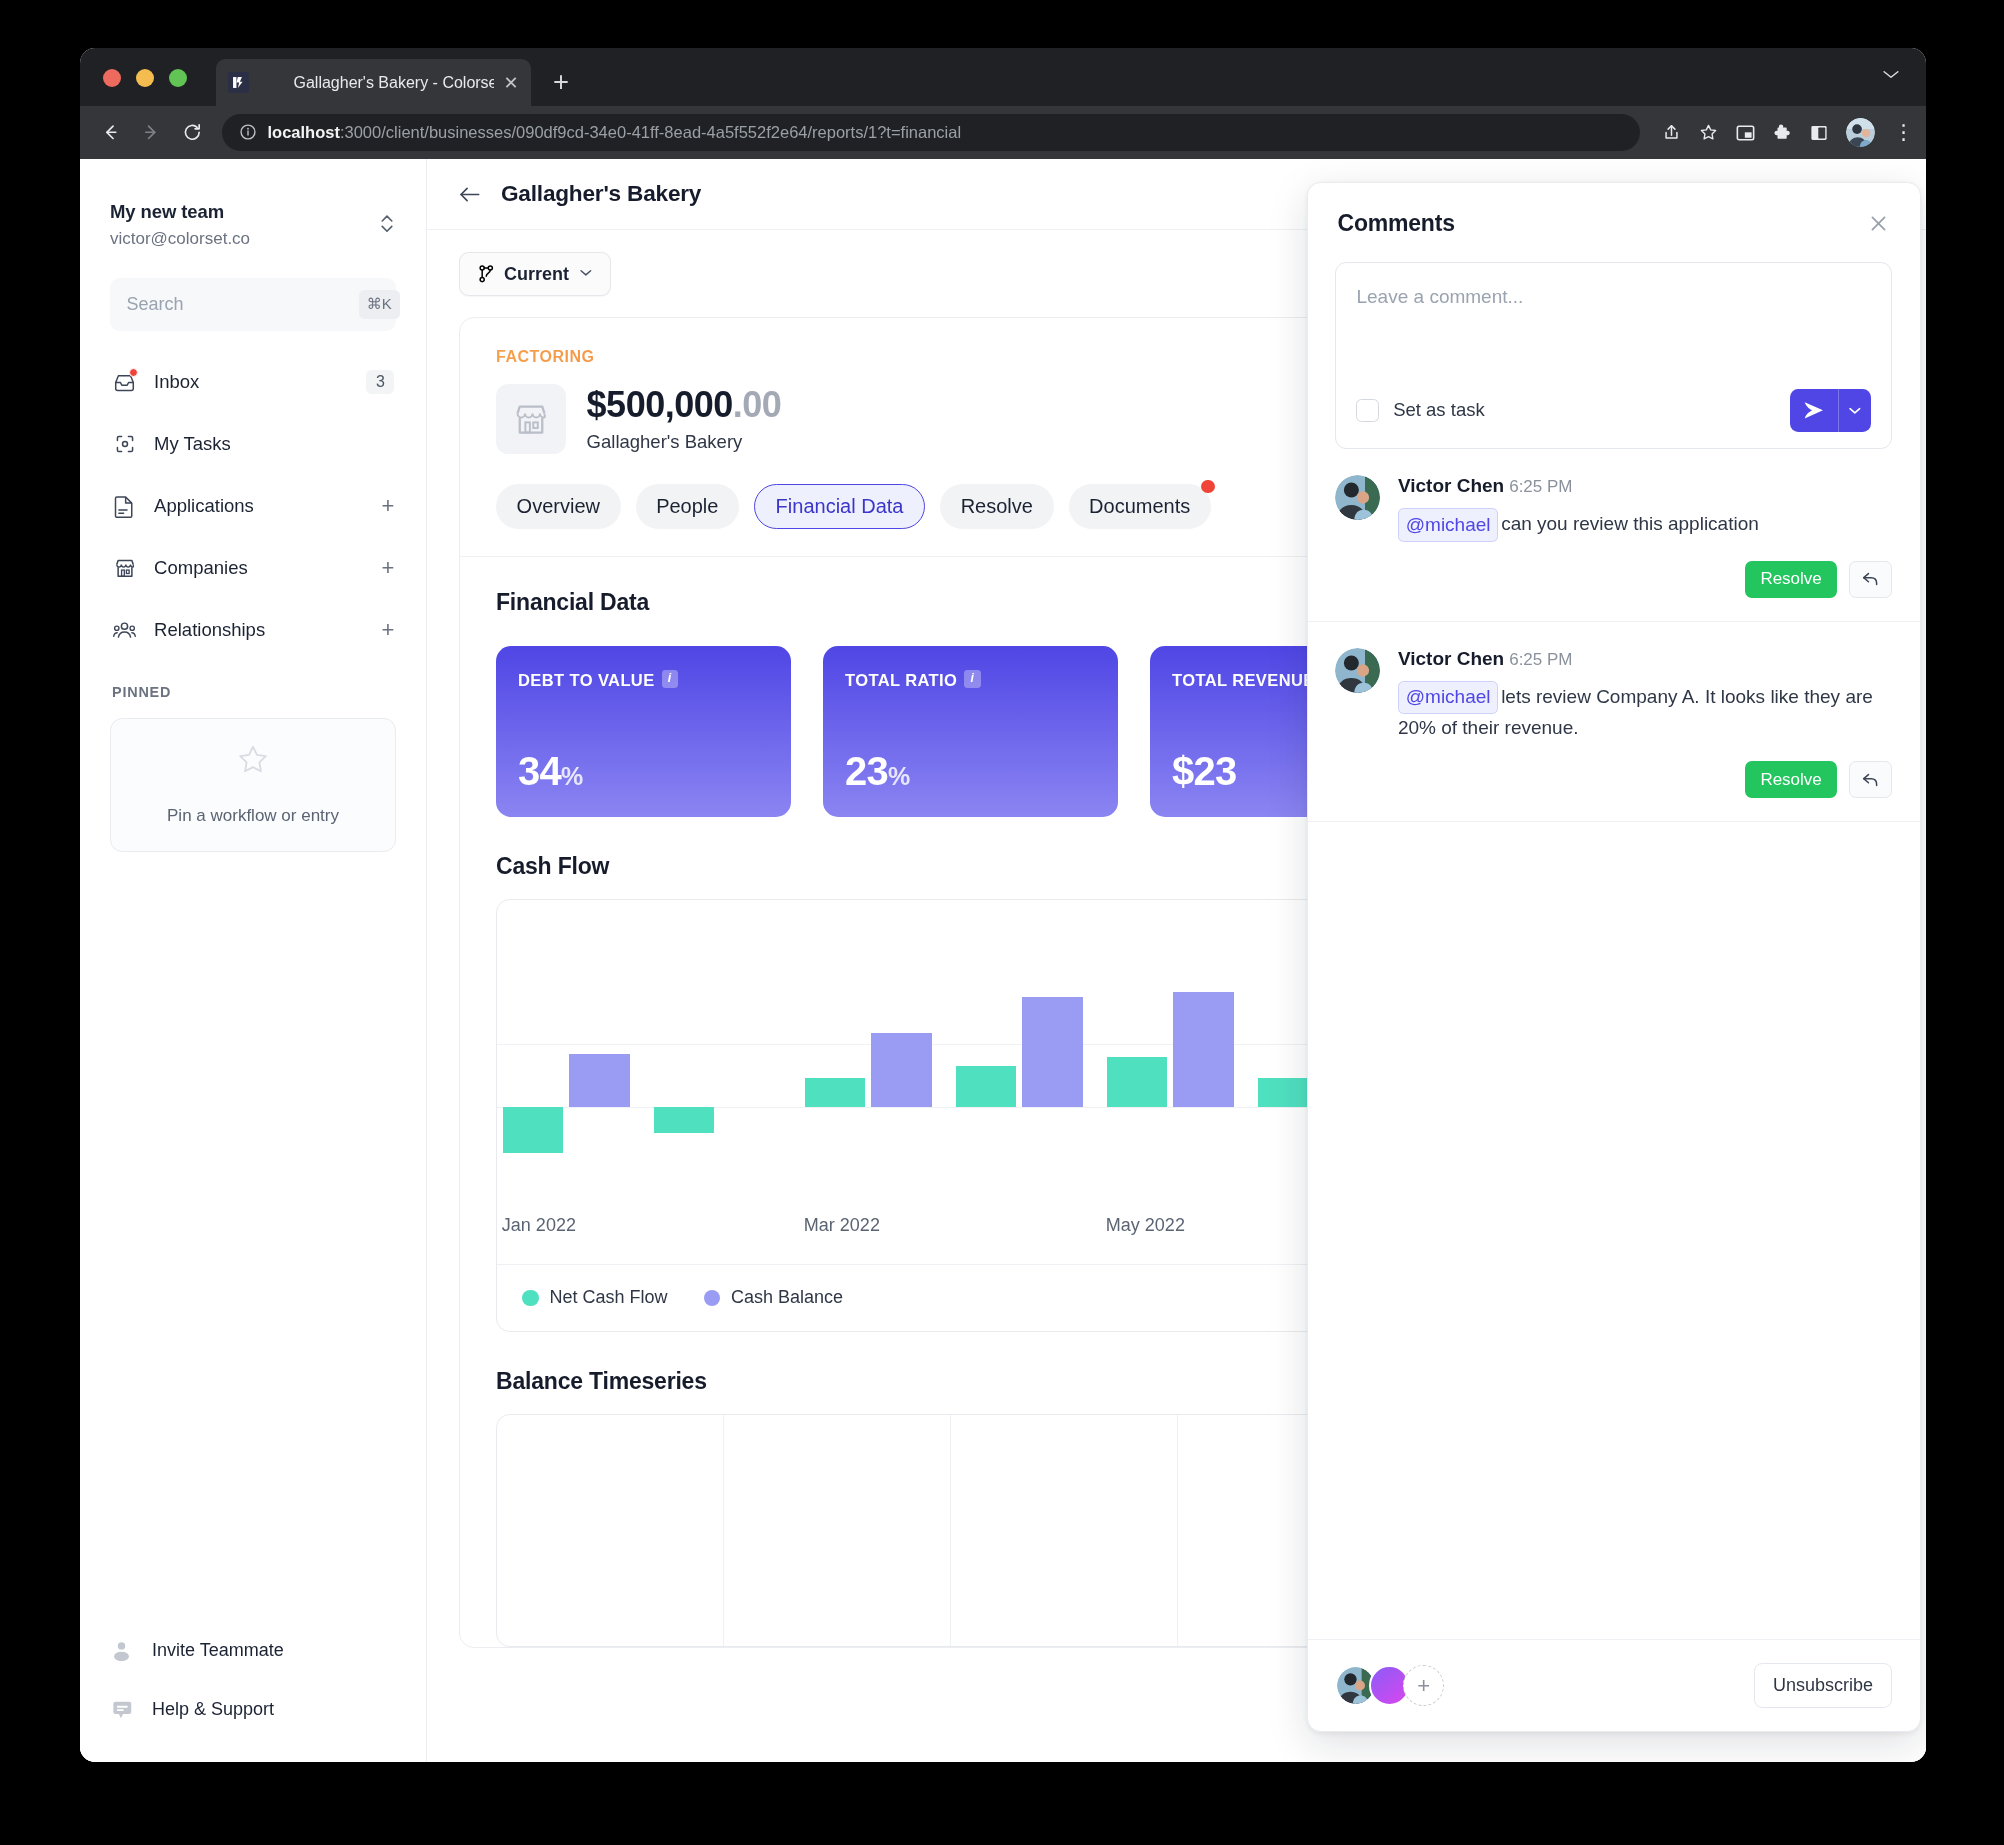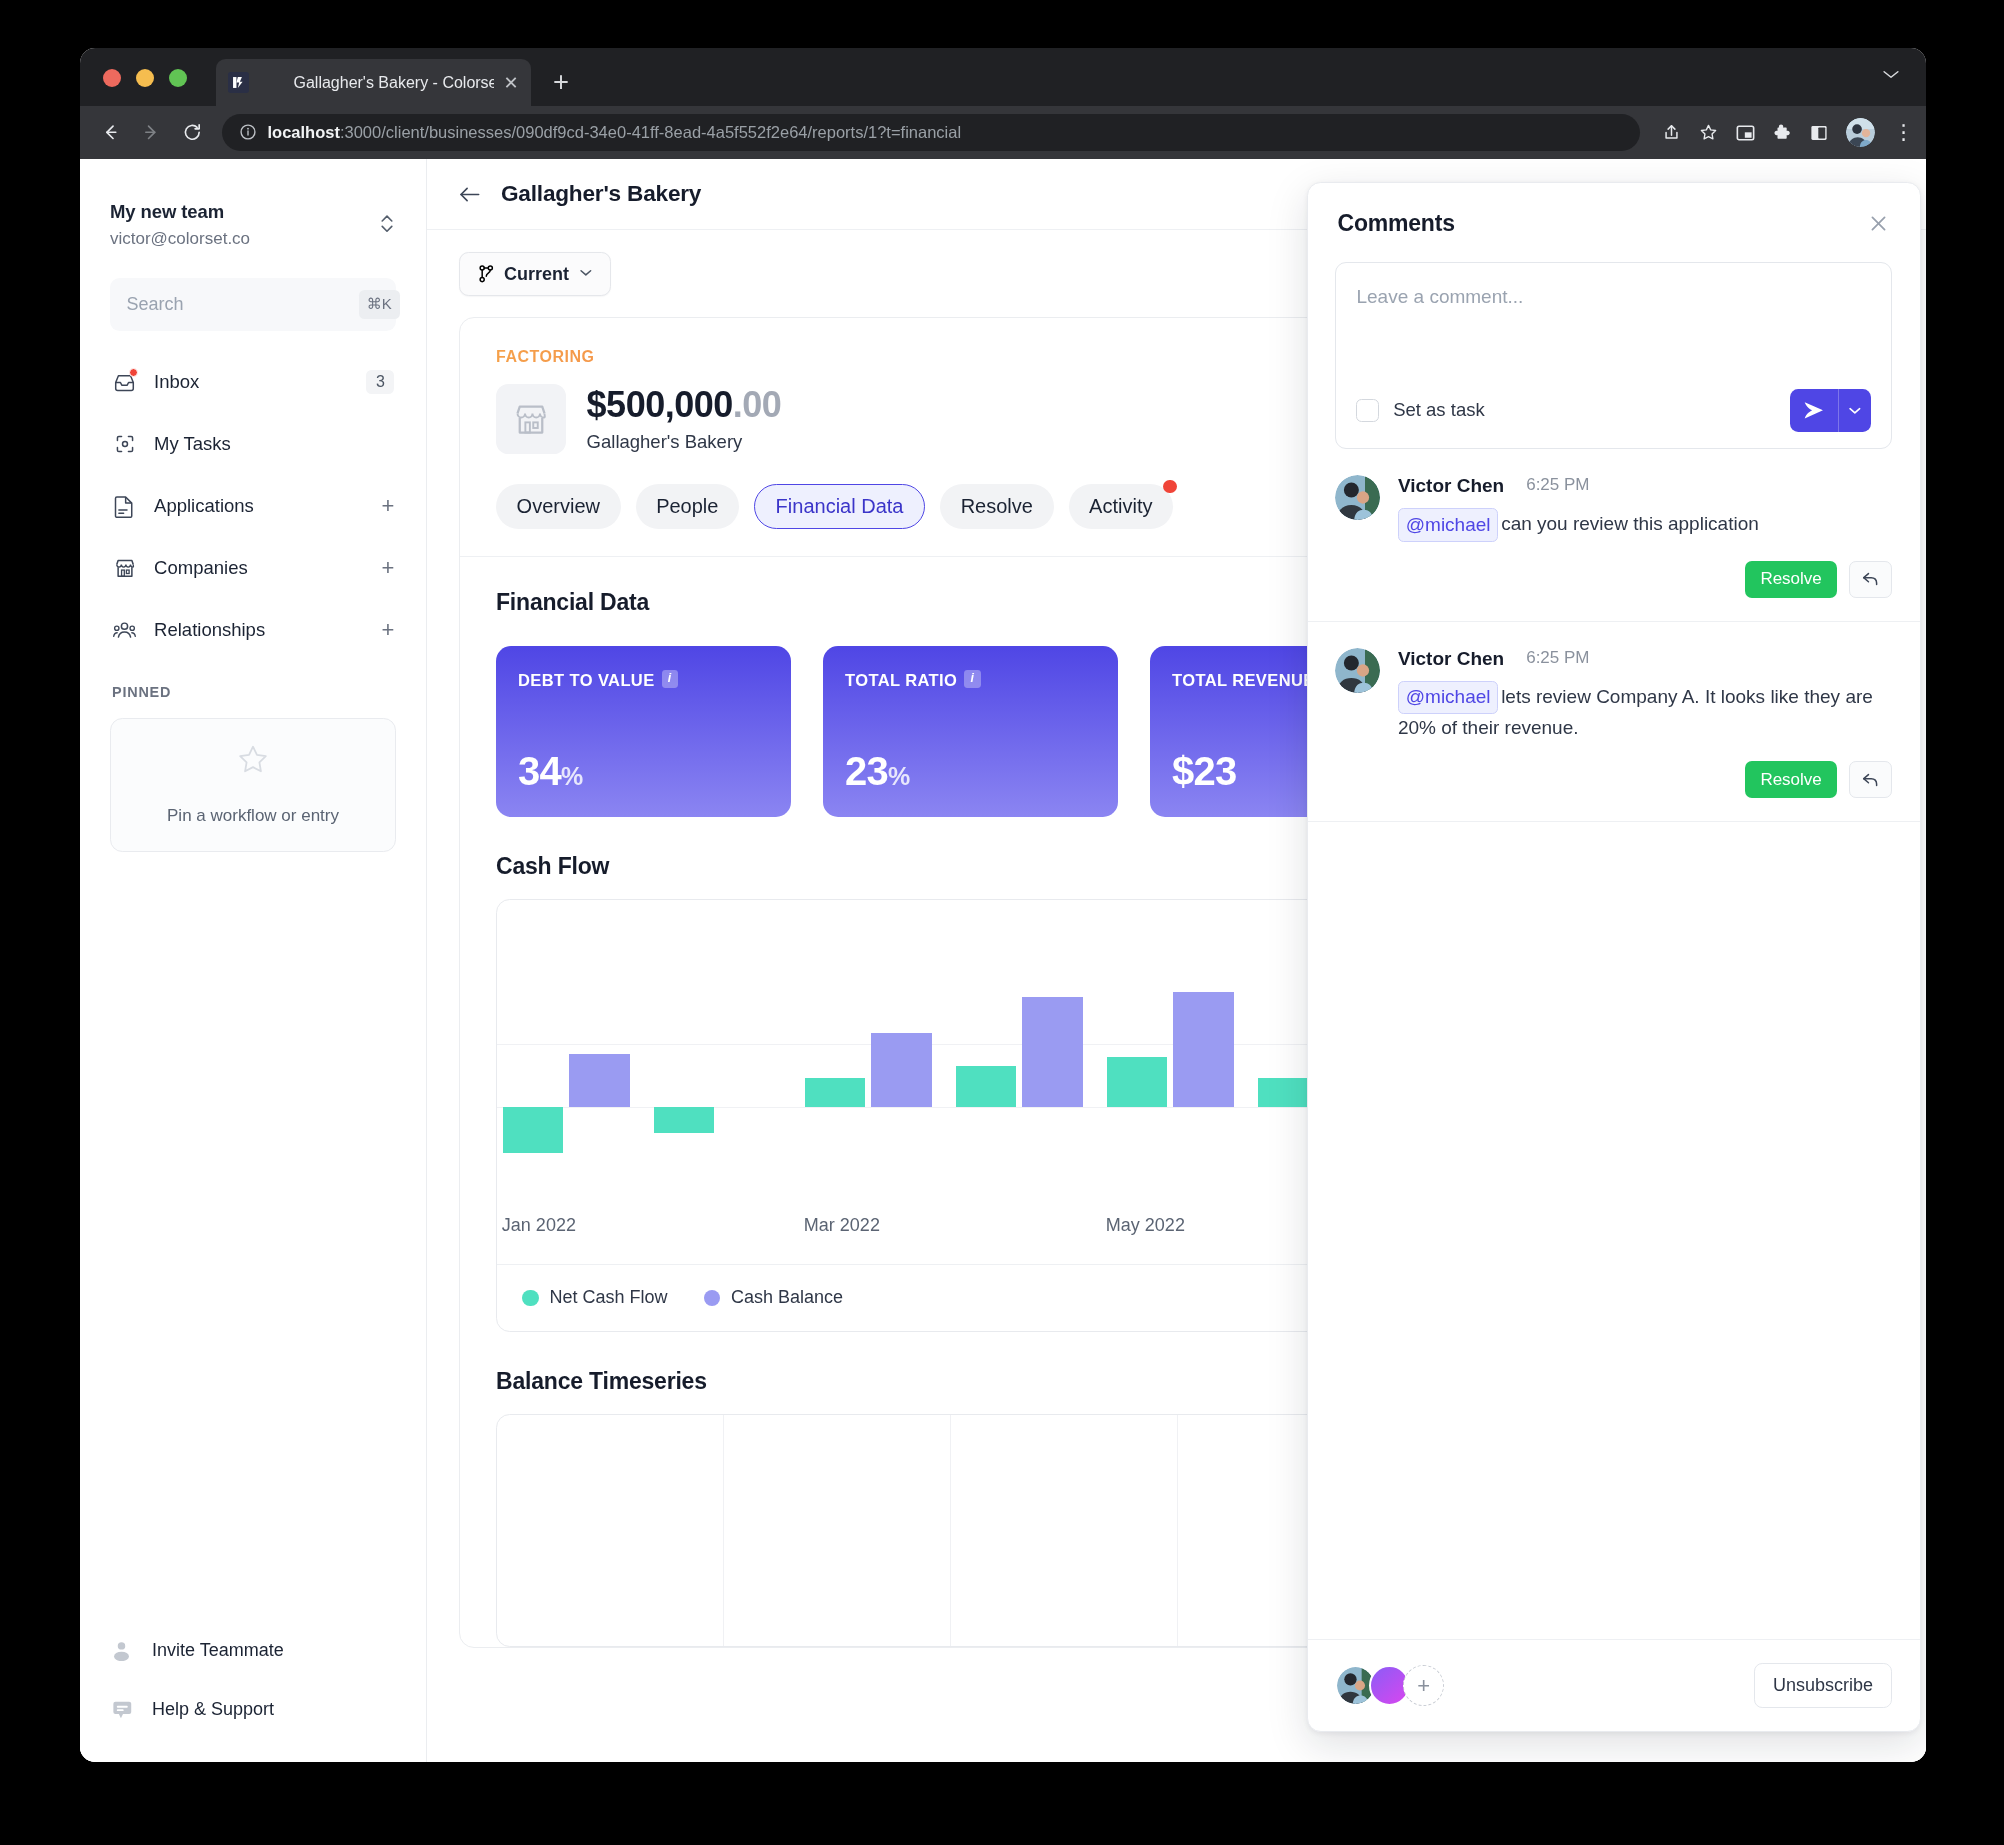--- a/index.html
+++ b/index.html
@@ -232,21 +232,21 @@
     display: flex; align-items: center; justify-content: center; cursor: pointer;
   }
 
   .comment-list { flex: 1; overflow: hidden; }
   .comment {
     padding: 26px 27.4px 23px 27.4px; border-bottom: 0.7px solid #eef0f3;
     display: flex; gap: 18px;
   }
   .avatar { width: 45px; height: 45px; border-radius: 50%; overflow: hidden; flex: none; }
   .comment-body { flex: 1; min-width: 0; }
-  .c-head { display: flex; align-items: flex-start; gap: 22px; }
+  .c-head { display: flex; align-items: flex-end; gap: 5px; }
   .c-name { font-size: 19px; font-weight: 700; color: #161c2b; }
   .c-time { font-size: 17px; color: #8a919d; }
   .c-text { margin-top: 11px; font-size: 19px; color: #2f3747; line-height: 1.5; }
   .mention {
     display: inline-block; background: #eef0fe; color: #4f46e5;
     border: 0.7px solid #cdd1fb; border-radius: 5.5px; padding: 1.4px 6.9px; margin-right: 2.7px;
   }
   .c-actions { display: flex; justify-content: flex-end; gap: 12.3px; margin-top: 19px; }
   .btn-resolve {
     background: #22c55e; color: #fff; font-size: 17px; border-radius: 6.9px;
@@ -567,21 +567,21 @@
               <div class="tab-pill">
                   <span>People</span>
                 </div>
               <div class="tab-pill active">
                   <span>Financial Data</span>
                 </div>
               <div class="tab-pill">
                   <span>Resolve</span>
                 </div>
               <div class="tab-pill">
-                  <span>Activity</span>
+                  <span>Documents</span>
                   <span class="notif"></span>
                 </div>
             </div>
 
             <div class="section-title">Financial Data</div>
 
             <div class="stats">
               <div class="stat">
                 <div class="stat-label">
                     <span>DEBT TO VALUE</span>

